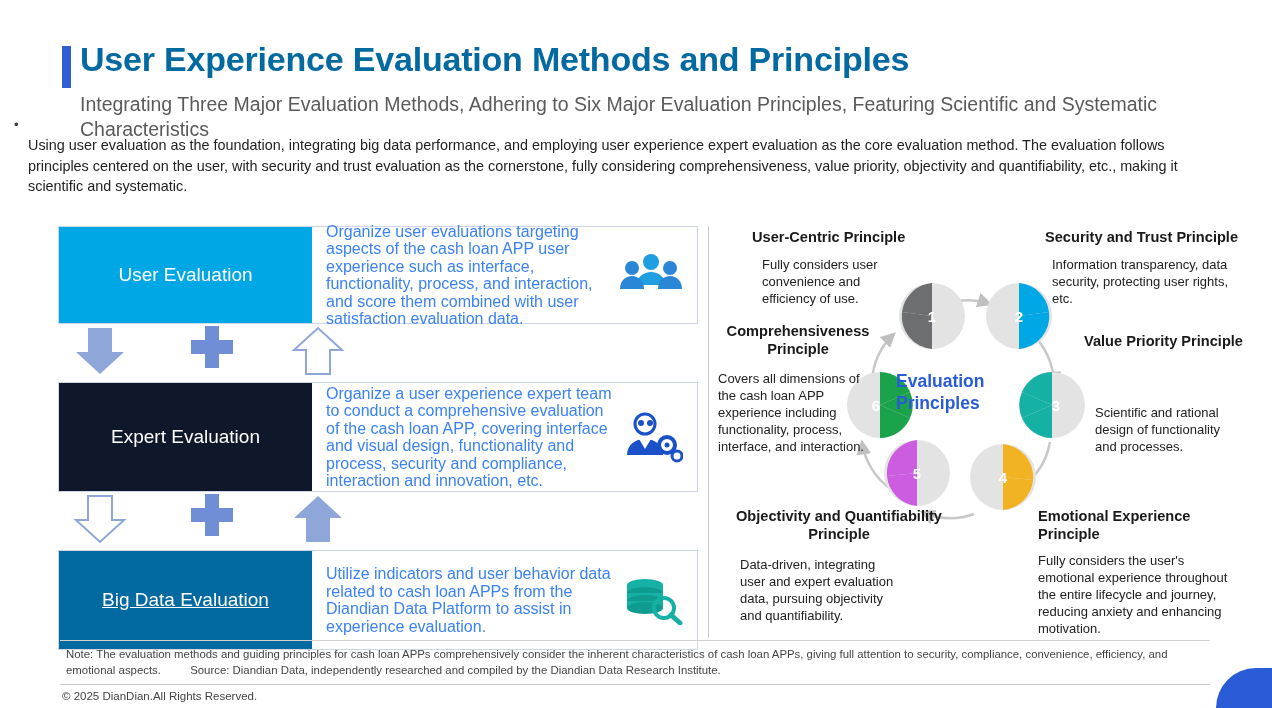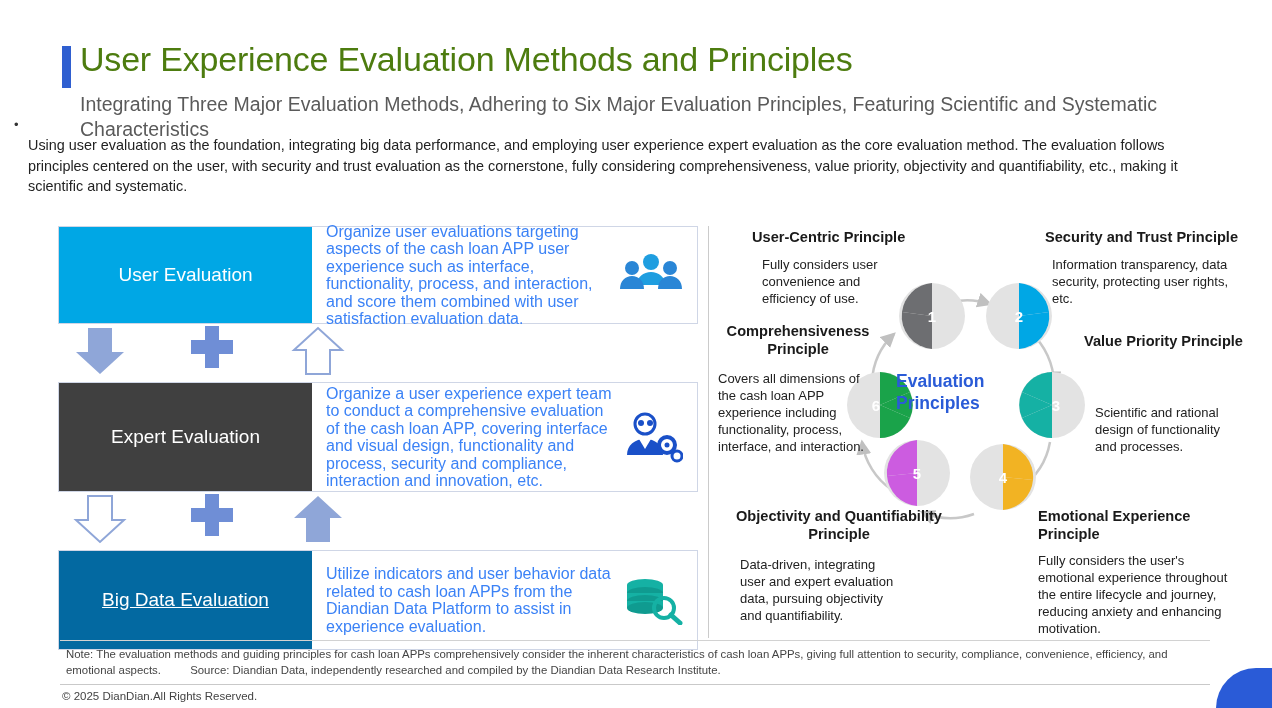--- a/index.html
+++ b/index.html
@@ -29,22 +29,22 @@
     top: 6px;
     width: 9px;
     height: 42px;
     background: #2f5fd0;
   }
   #page-title {
     position: absolute;
     left: 18px;
     top: 0px;
     font-size: 34px;
-    font-weight: normal;
-    color: #4d7c0f;
+    font-weight: bold;
+    color: #0369a1;
     letter-spacing: -0.2px;
     white-space: nowrap;
   }
   #page-subtitle {
     position: absolute;
     left: 18px;
     top: 52px;
     width: 1160px;
     font-size: 19.5px;
     color: #5a5a5a;
@@ -264,21 +264,21 @@
         <rect x="147" y="2" width="14" height="42" fill="#6f8ed6"></rect>
       </g>
 
       <g>
         <path d="M248 50 h24 V26 h12 L260 4 L236 26 h12 z" fill="#ffffff" stroke="#8fa6d8" stroke-width="2"></path>
       </g>
     </svg>
   </div>
 
   <div class="method-row row-h2">
-    <div class="method-label" style="background:#404040;">
+    <div class="method-label" style="background:#0f172a;">
       <span>Expert Evaluation</span>
     </div>
     <div class="method-body">
       <div class="method-desc">Organize a user experience expert team to conduct a comprehensive evaluation of the cash loan APP, covering interface and visual design, functionality and process, security and compliance, interaction and innovation, etc.</div>
       <div class="method-icon">
         <svg width="64" height="52" viewBox="0 0 64 52" aria-hidden="true">
           <circle cx="26" cy="13" r="10" fill="none" stroke="#1a50c8" stroke-width="3"></circle>
           <circle cx="22" cy="12" r="3" fill="#1a50c8"></circle>
           <circle cx="31" cy="12" r="3" fill="#1a50c8"></circle>
           <path d="M8 44c0-10 8-16 18-16s18 6 18 16z" fill="#1a50c8"></path>

